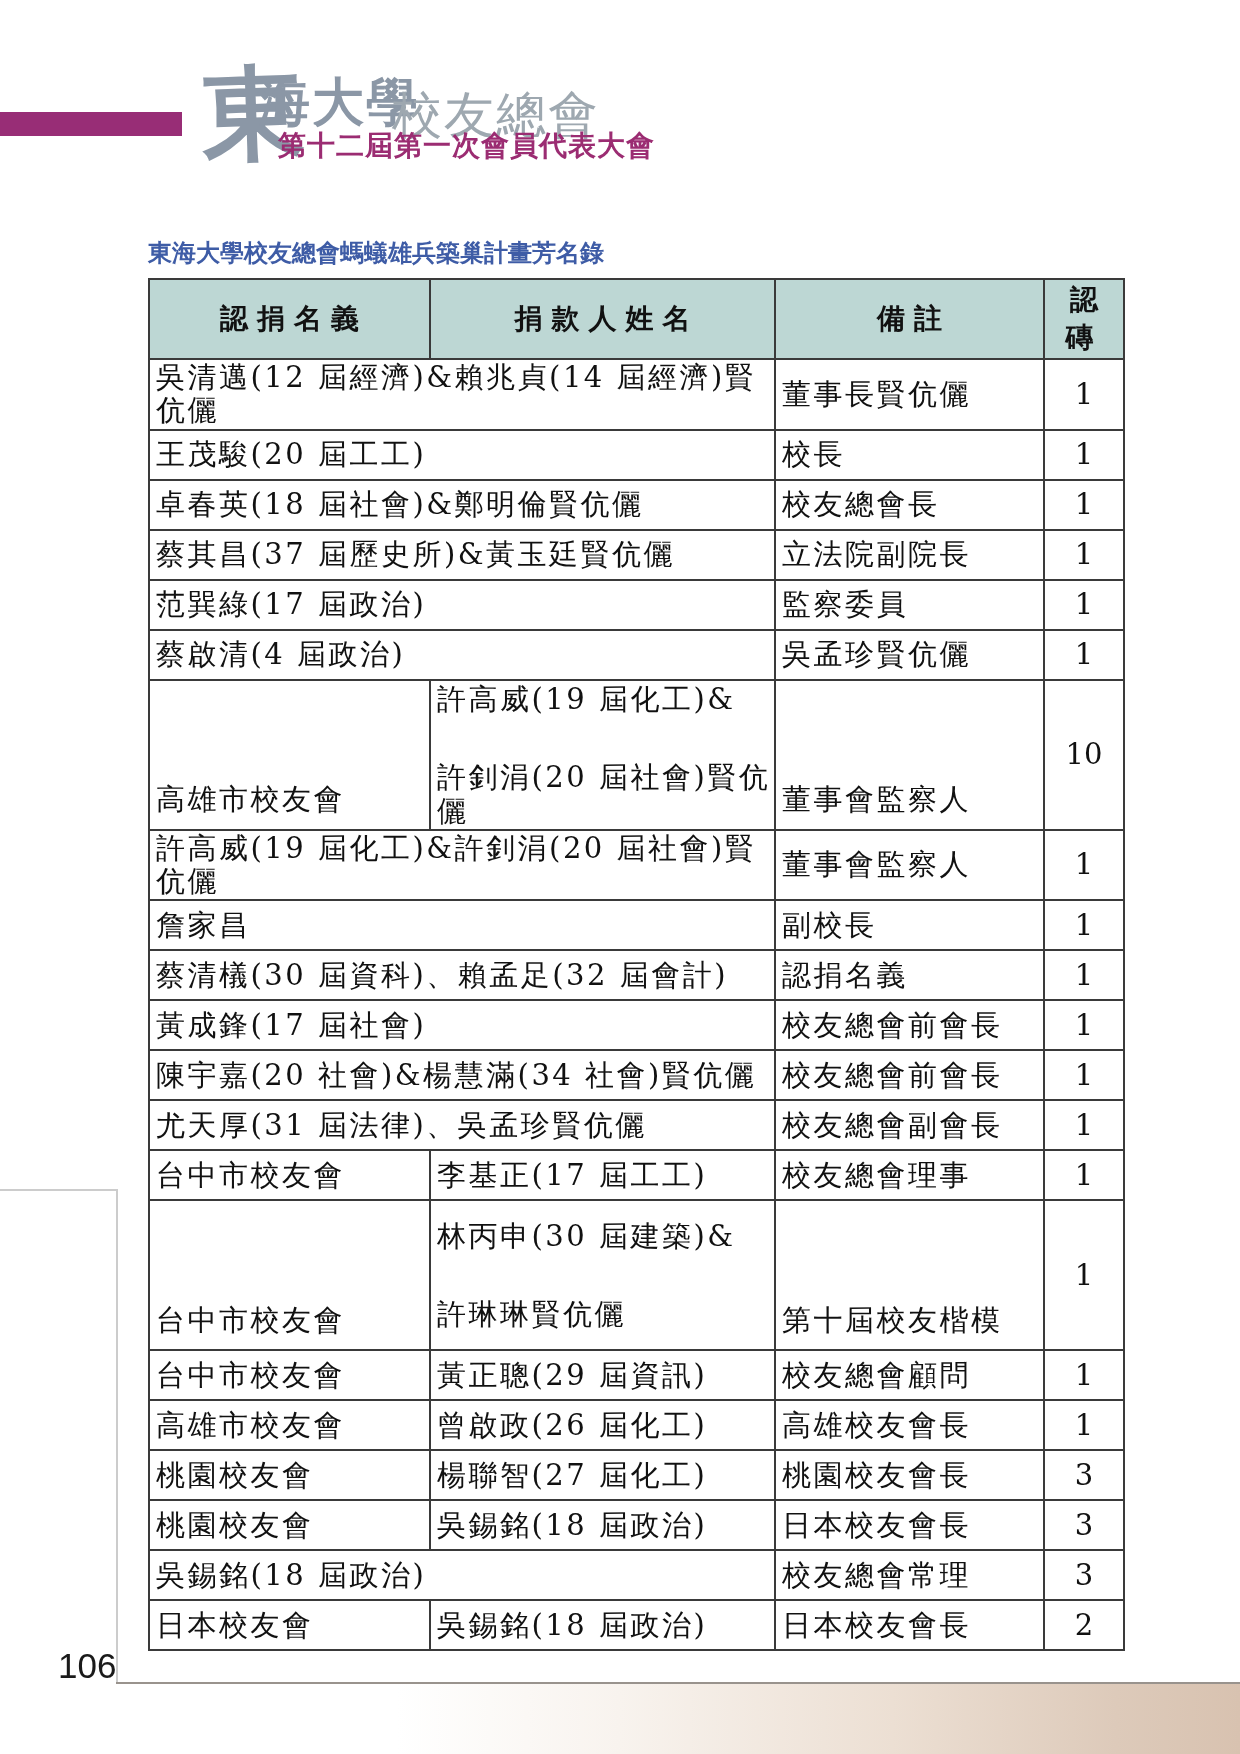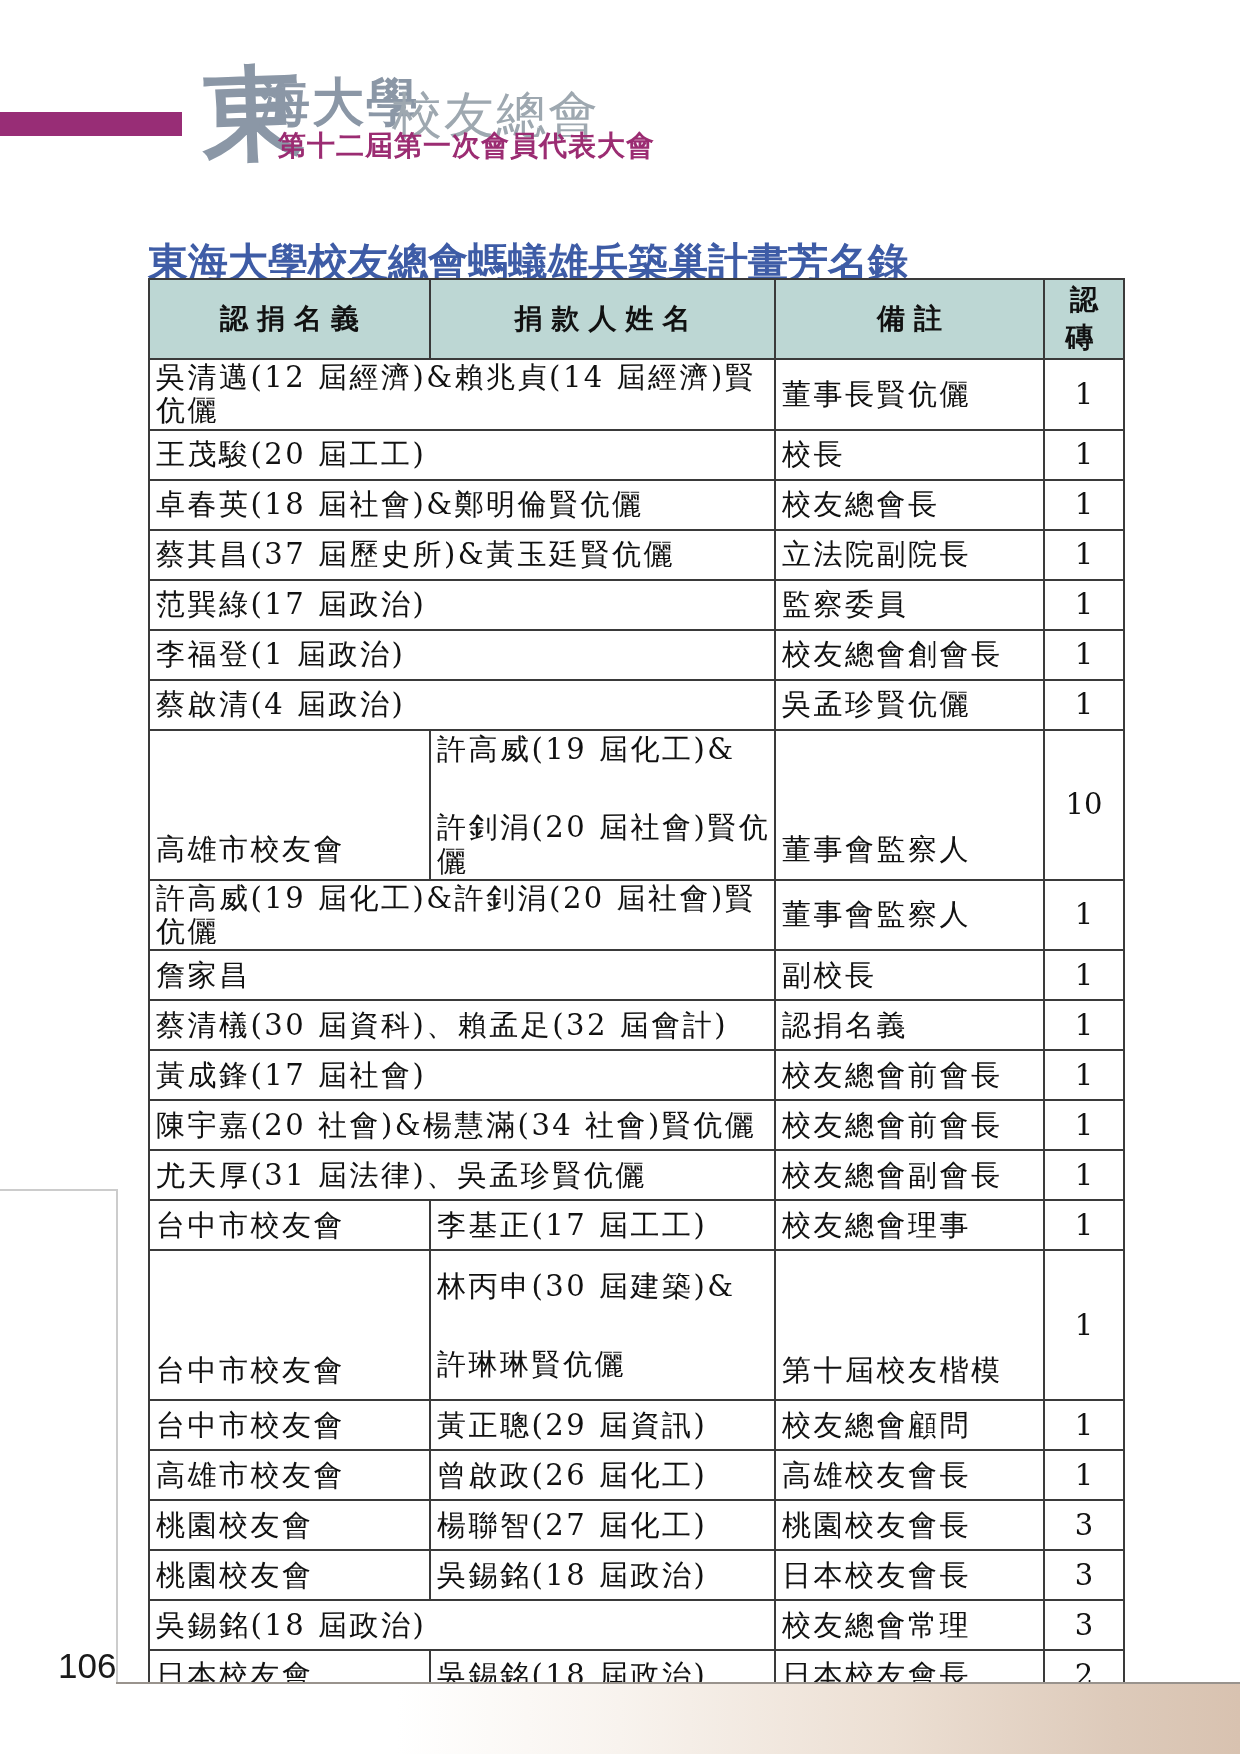--- a/index.html
+++ b/index.html
@@ -42,21 +42,21 @@
     font-family: Liberation Mono, monospace;
     font-size: 28px; line-height: 1.2; font-weight: bold;
     color: var(--subtitle-text, #9b2c72);
     letter-spacing: 1px;
   }
 
   
   .page-title {
     position: absolute; left: 148px; top: 240px;
     font-family: "Liberation Sans", sans-serif;
-    font-size: 40px; font-weight: bold; line-height: 1.1;
+    font-size: 24px; font-weight: bold; line-height: 1.1;
     color: var(--title-blue, #3e5ca6);
   }
 
   
   table.donor-table {
     position: absolute; left: 148px; top: 278px;
     width: 975px; table-layout: fixed; border-collapse: collapse;
     font-family: "DejaVu Serif", serif;
   }
   table.donor-table th, table.donor-table td {
@@ -156,25 +156,20 @@
           <td class="col-name" colspan="2">蔡其昌(37 屆歷史所)&amp;黃玉廷賢伉儷</td>
           <td class="col-note">立法院副院長</td>
           <td class="col-bricks">1</td>
         </tr>
         <tr>
           <td class="col-name" colspan="2">范巽綠(17 屆政治)</td>
           <td class="col-note">監察委員</td>
           <td class="col-bricks">1</td>
         </tr>
         <tr>
-          <td class="col-name" colspan="2">李福登(1 屆政治)</td>
-          <td class="col-note">校友總會創會長</td>
-          <td class="col-bricks">1</td>
-        </tr>
-        <tr>
           <td class="col-name" colspan="2">蔡啟清(4 屆政治)</td>
           <td class="col-note">吳孟珍賢伉儷</td>
           <td class="col-bricks">1</td>
         </tr>
         <tr class="tall">
           <td class="col-name">高雄市校友會</td>
           <td class="col-donor two-line">
             <div>許高威(19 屆化工)&amp;</div>
             <div>許釗涓(20 屆社會)賢伉儷</div>
           </td>

